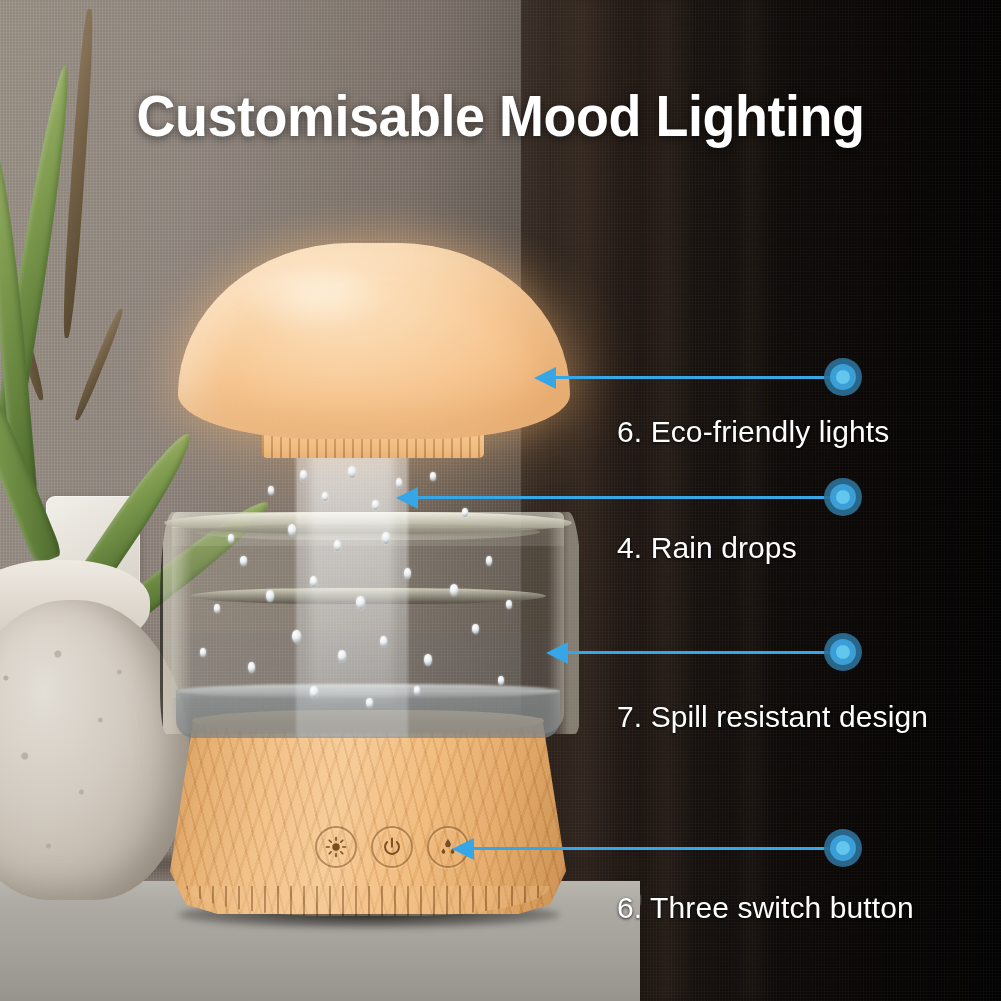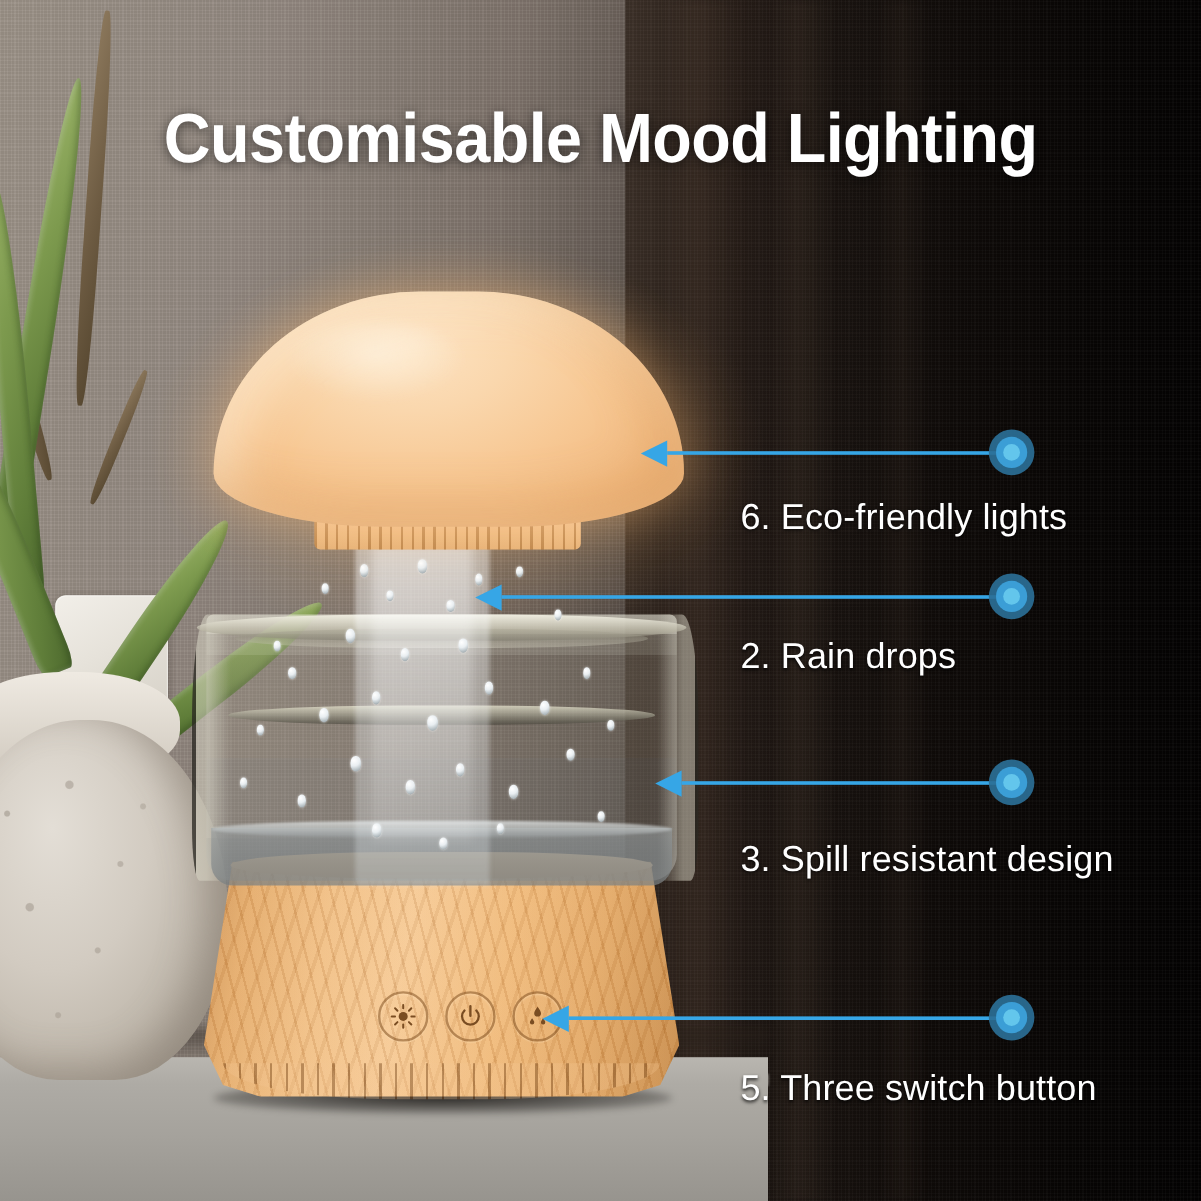--- a/index.html
+++ b/index.html
@@ -457,38 +457,38 @@
   </div>
 
   <div>
     <div class="lead-arrow" style="left:396px; top:487px;"></div>
     <div class="lead-line" style="left:418px; top:496px; width:426px;"></div>
     <div class="callout-dot" style="left:824px; top:478px;">
       <span class="dot-outer"></span>
       <span class="dot-mid"></span>
       <span class="dot-core"></span>
     </div>
-    <div class="callout-label" style="left:617px; top:531px;">2. Rain drops</div>
+    <div class="callout-label" style="left:617px; top:531px;">4. Rain drops</div>
   </div>
 
   <div>
     <div class="lead-arrow" style="left:546px; top:642px;"></div>
     <div class="lead-line" style="left:568px; top:651px; width:276px;"></div>
     <div class="callout-dot" style="left:824px; top:633px;">
       <span class="dot-outer"></span>
       <span class="dot-mid"></span>
       <span class="dot-core"></span>
     </div>
-    <div class="callout-label" style="left:617px; top:700px;">3. Spill resistant design</div>
+    <div class="callout-label" style="left:617px; top:700px;">7. Spill resistant design</div>
   </div>
 
   <div>
     <div class="lead-arrow" style="left:452px; top:838px;"></div>
     <div class="lead-line" style="left:474px; top:847px; width:370px;"></div>
     <div class="callout-dot" style="left:824px; top:829px;">
       <span class="dot-outer"></span>
       <span class="dot-mid"></span>
       <span class="dot-core"></span>
     </div>
-    <div class="callout-label" style="left:617px; top:891px;">5. Three switch button</div>
+    <div class="callout-label" style="left:617px; top:891px;">6. Three switch button</div>
   </div>
 
 </div>
 
 </body></html>

